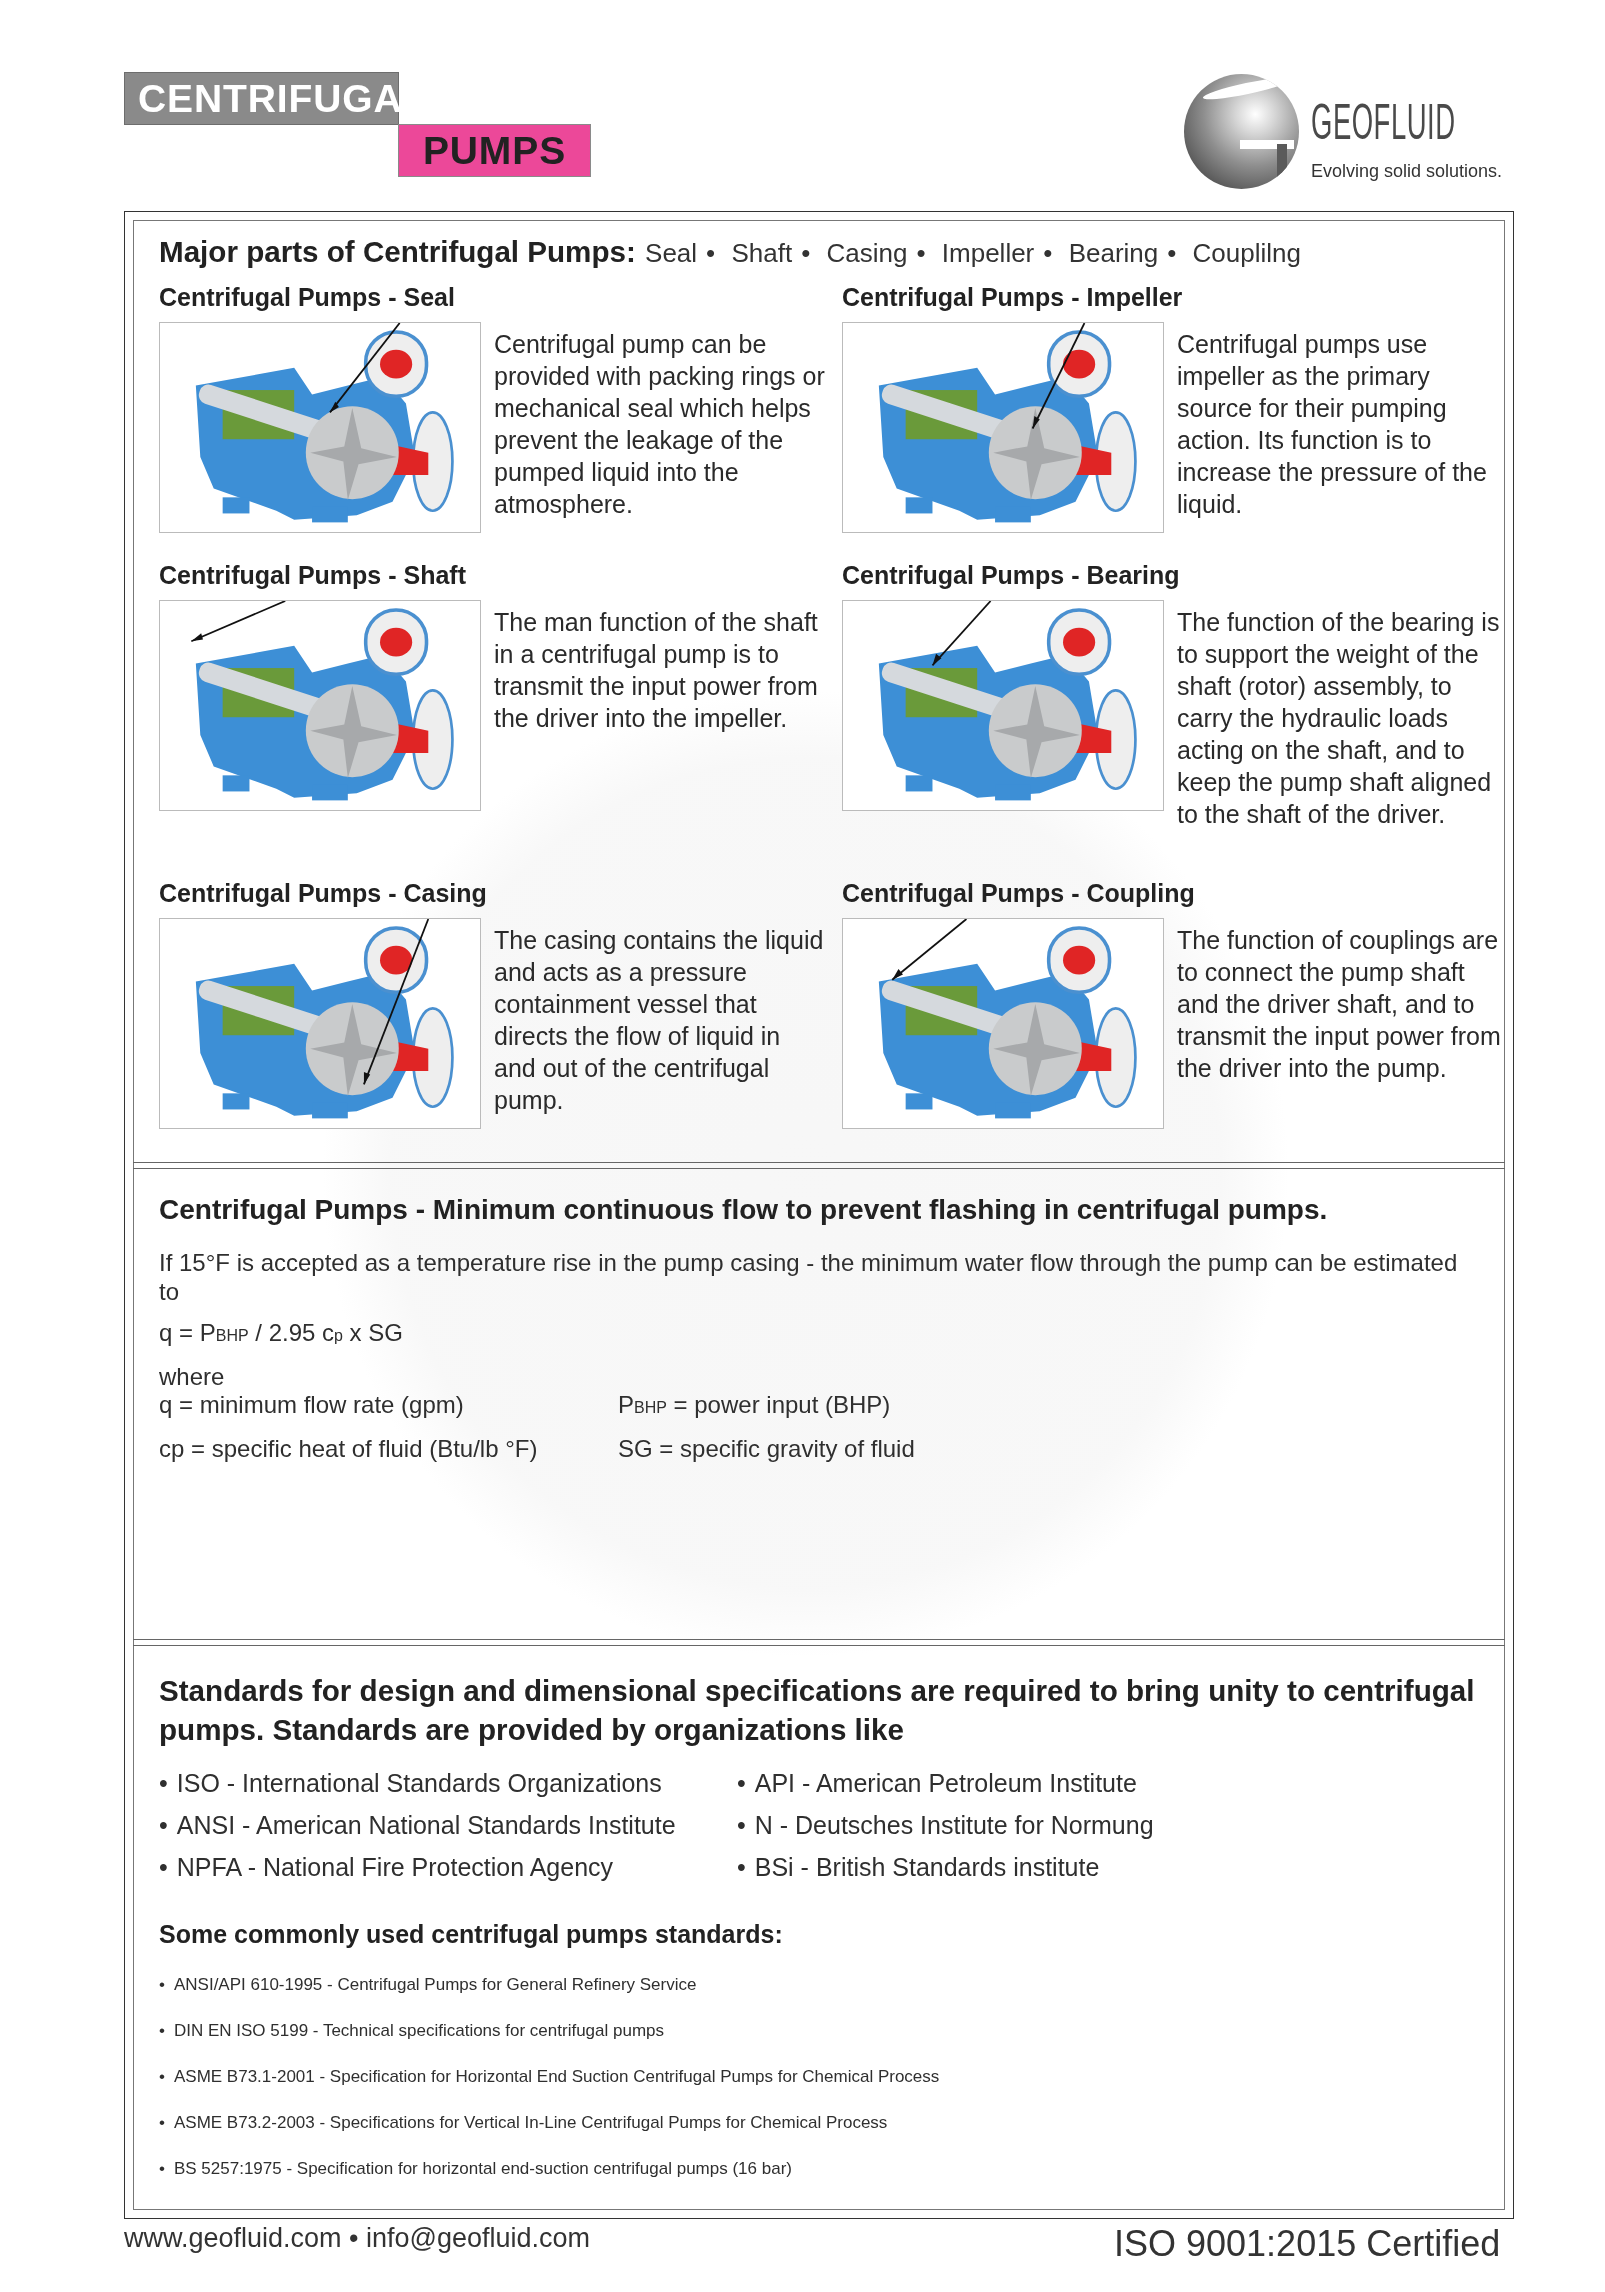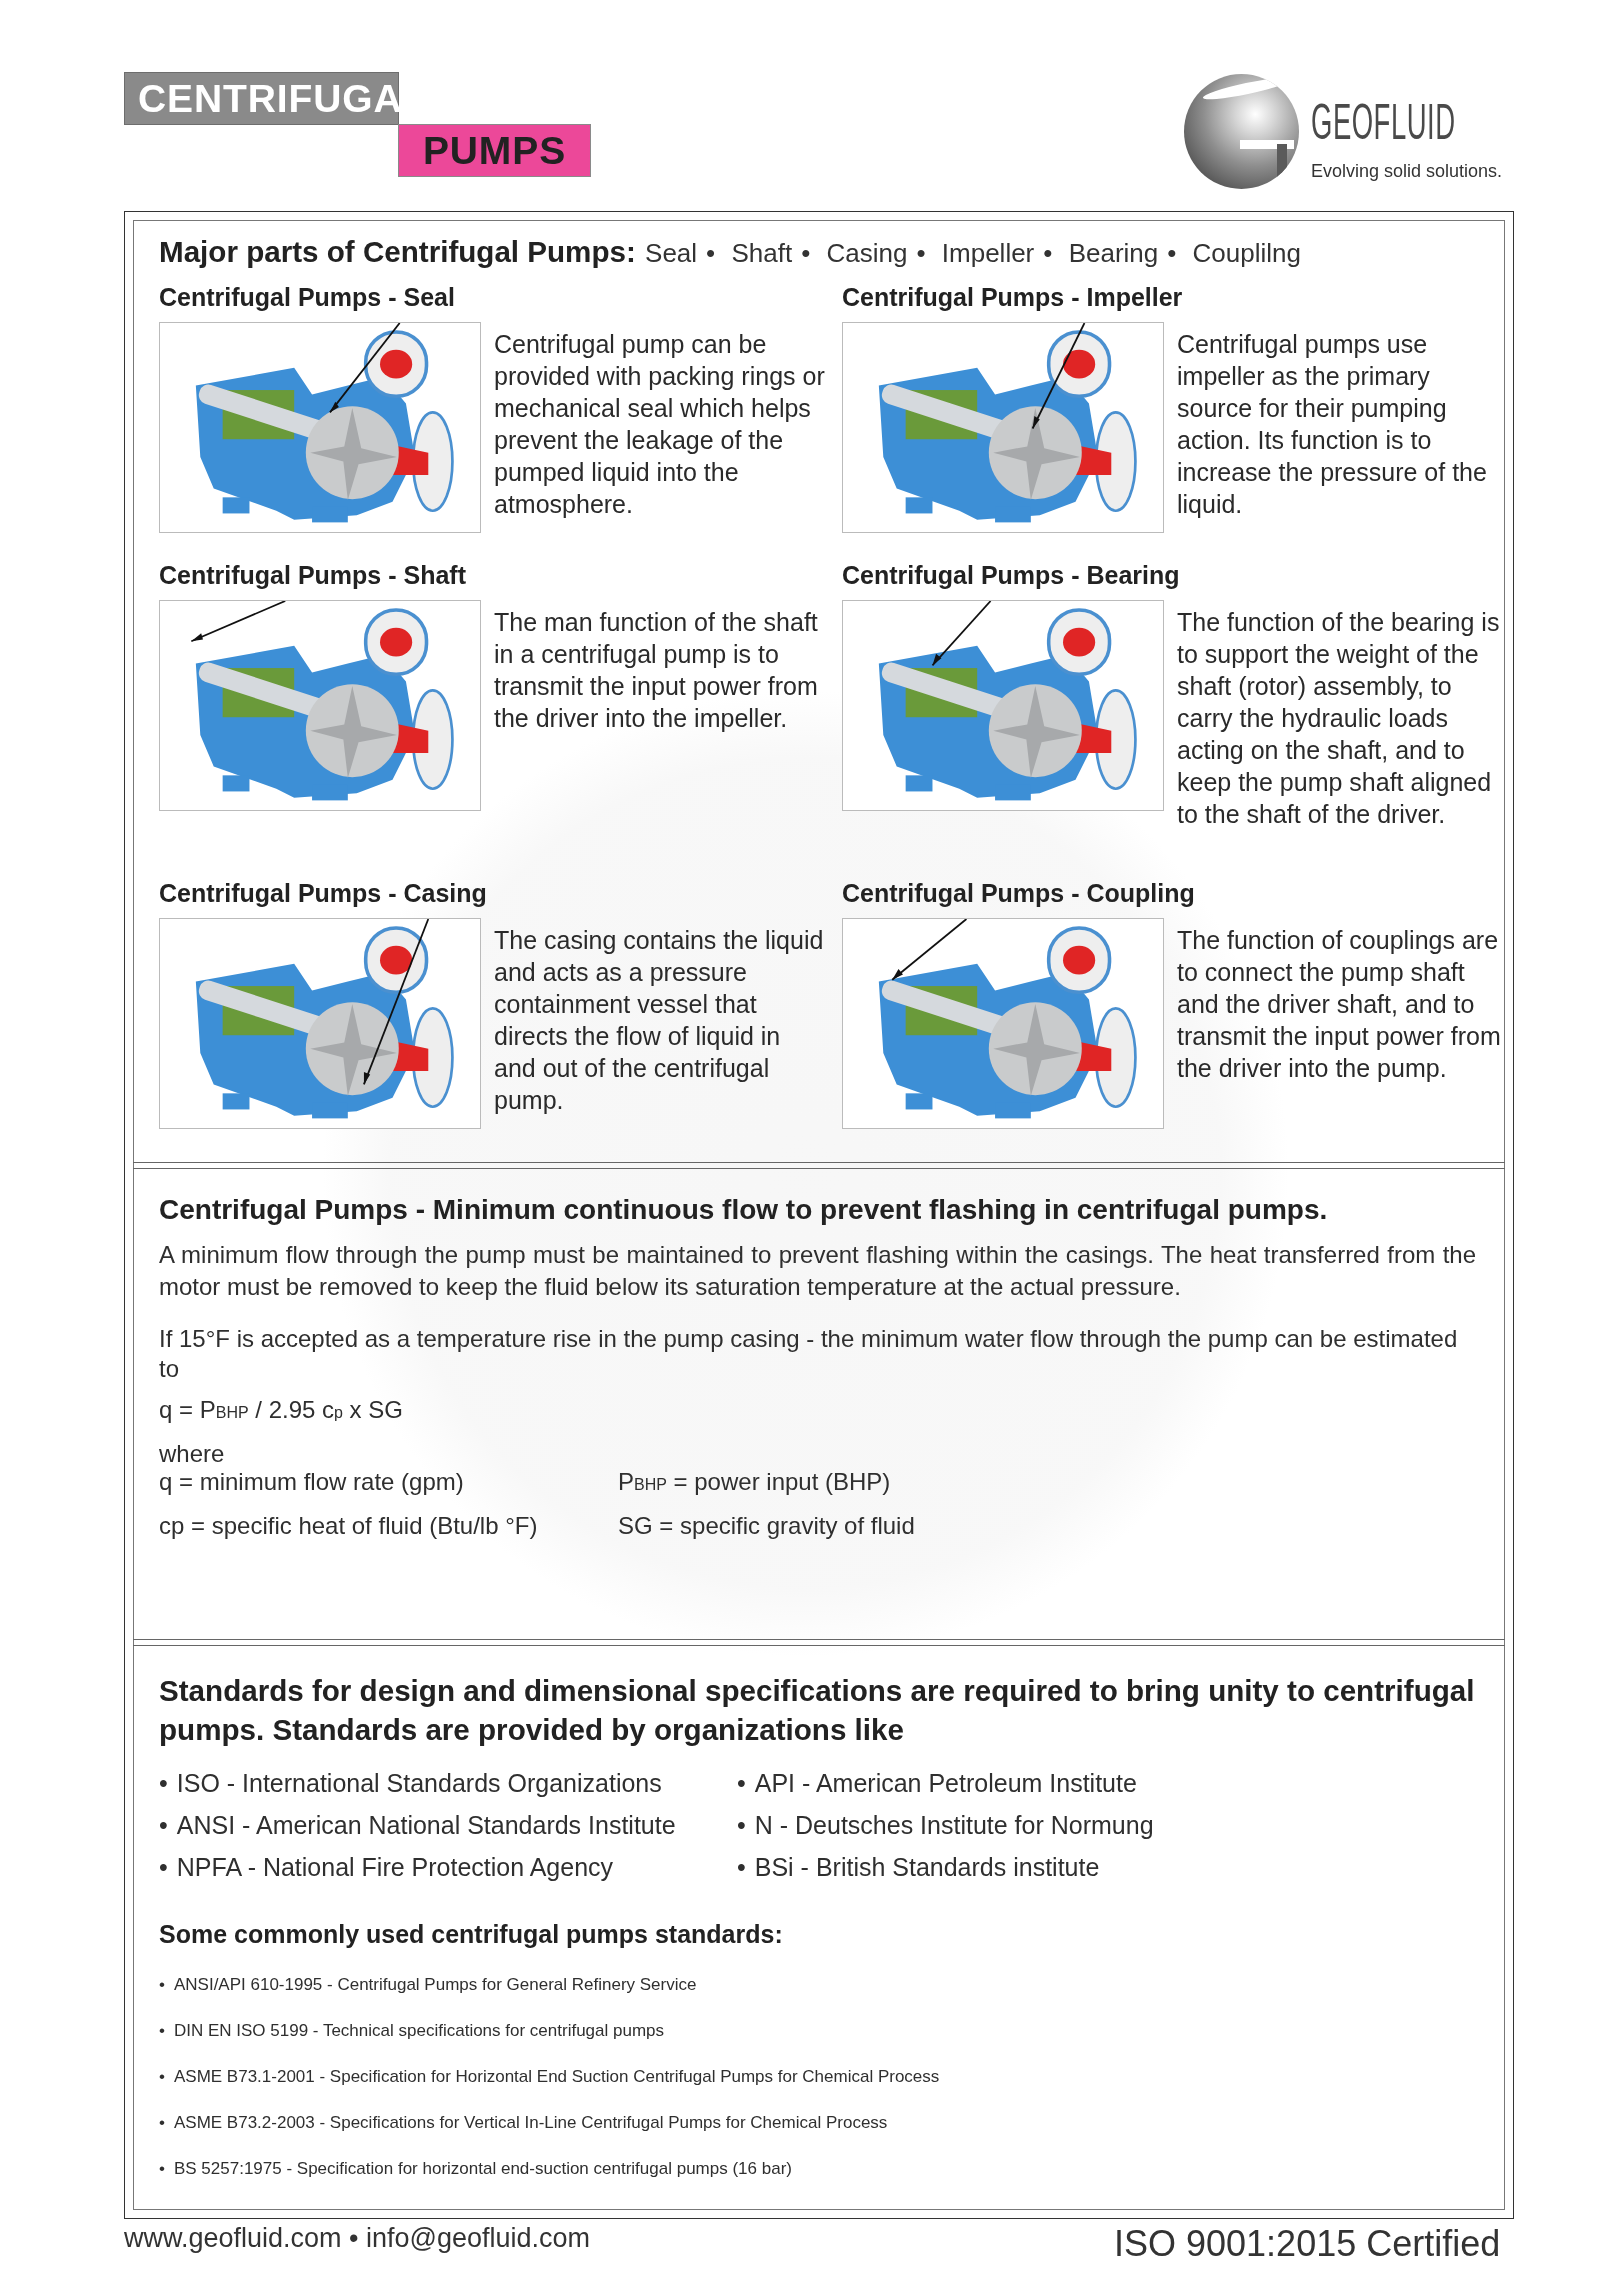--- a/index.html
+++ b/index.html
@@ -252,21 +252,20 @@
         <rect x="170" y="205" width="40" height="18" fill="#3d8fd6"></rect>
         <line x1="138" y1="0" x2="55" y2="68" stroke="#111" stroke-width="2"></line>
         <polygon points="55,68 62,56 67,62" fill="#111"></polygon>
       </svg>
     </div>
     <div class="part-text">The function of couplings are to connect the pump shaft and the driver shaft, and to transmit the input power from the driver into the pump.</div>
   </div>
 
   <div class="flow-section">
     <div class="flow-title">Centrifugal Pumps - Minimum continuous flow to prevent flashing in centrifugal pumps.</div>
-    <div class="flow-body">A minimum flow through the pump must be maintained to prevent flashing within the casings. The heat transferred from the motor must be removed to keep the fluid below its saturation temperature at the actual pressure.</div>
     <div class="flow-body2">If 15°F is accepted as a temperature rise in the pump casing - the minimum water flow through the pump can be estimated to</div>
     <div class="formula">
       <span>q = P</span><sub>BHP</sub><span> / 2.95 c</span><sub>p</sub><span> x SG</span>
     </div>
     <div class="where">where</div>
     <div class="defs">
       <div>q = minimum flow rate (gpm)</div>
       <div><span>P</span><sub>BHP</sub><span> = power input (BHP)</span></div>
       <div>cp = specific heat of fluid (Btu/lb °F)</div>
       <div>SG = specific gravity of fluid</div>

